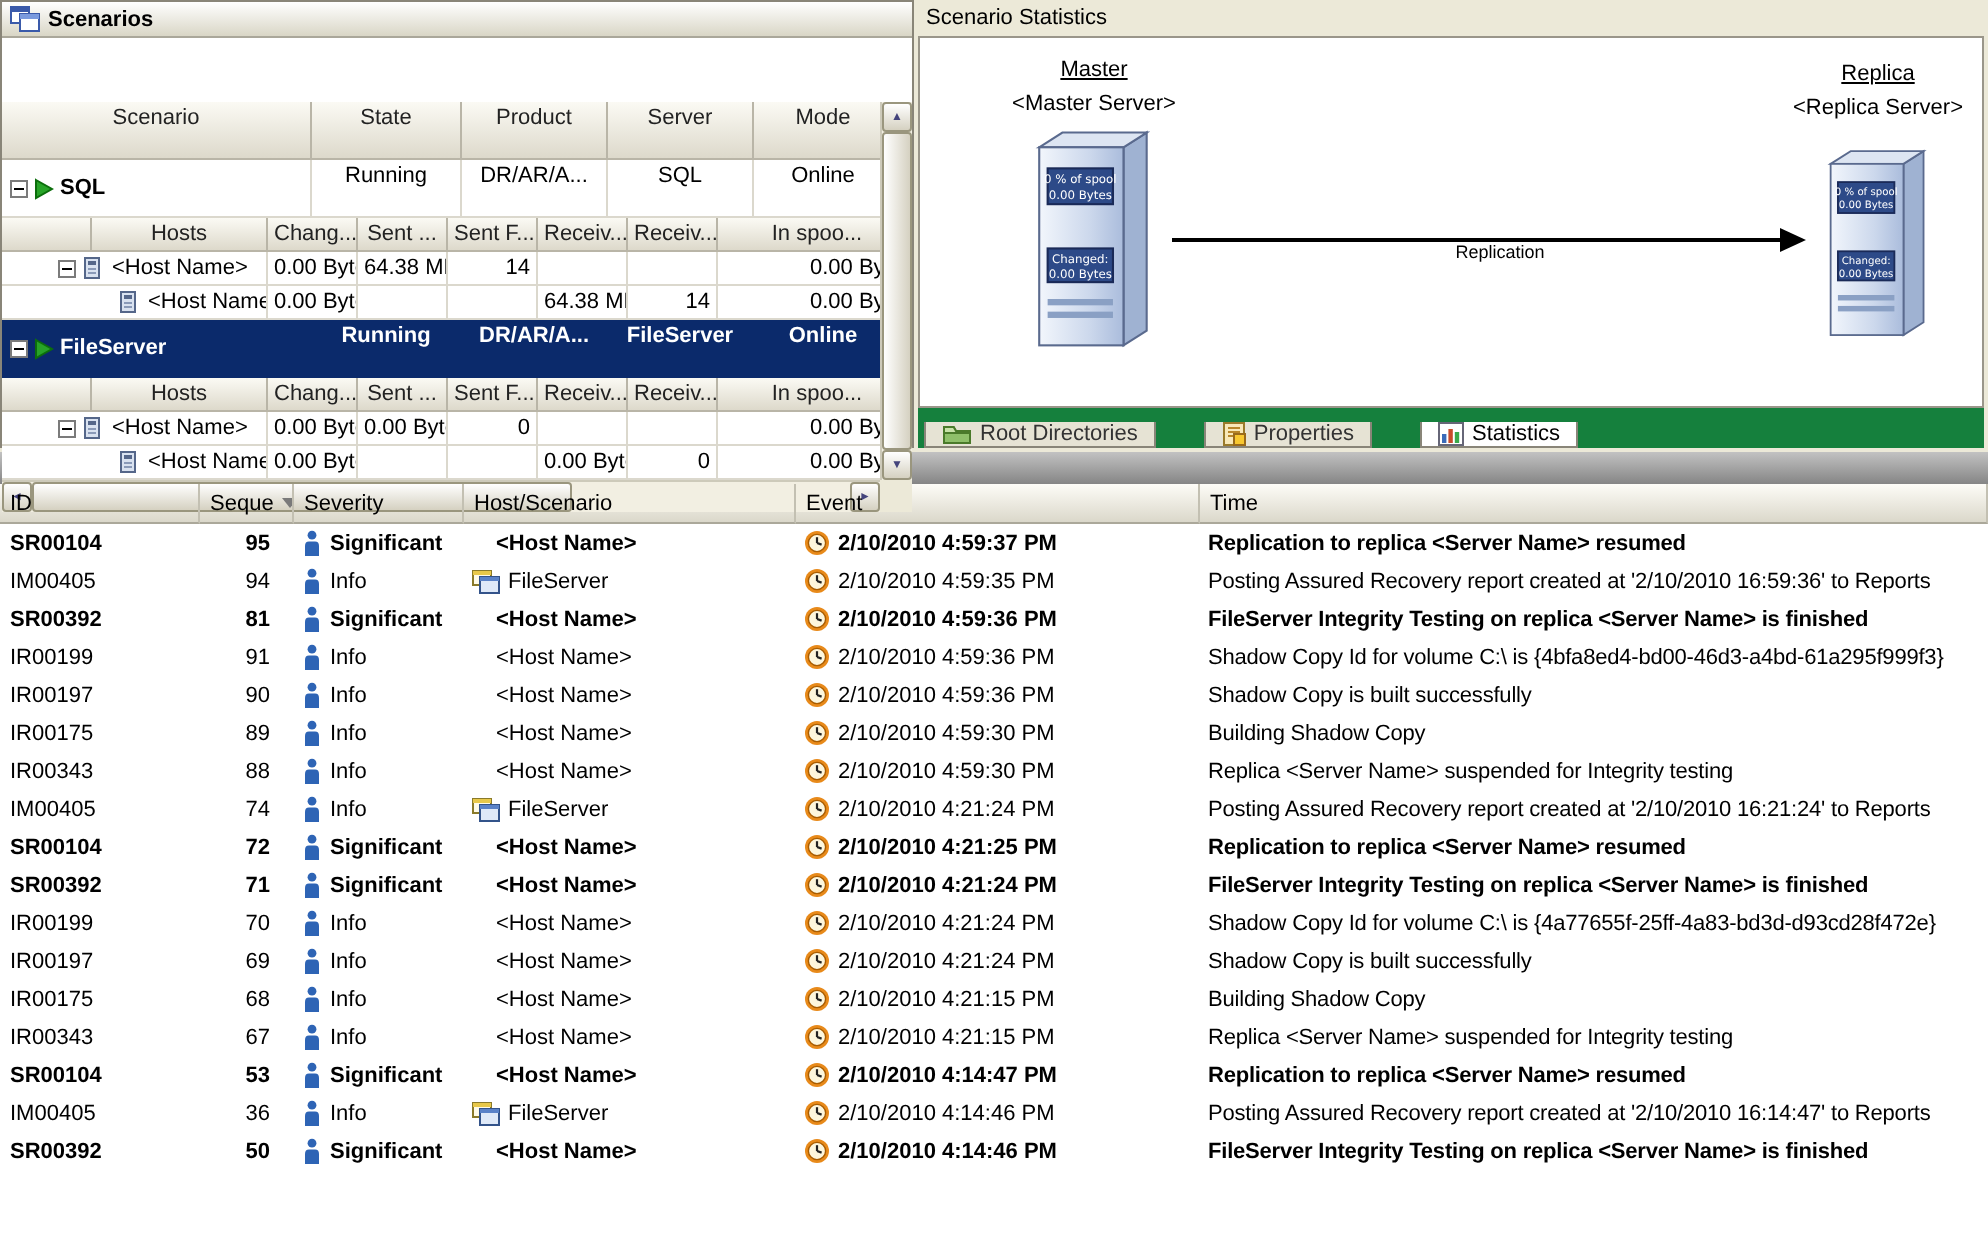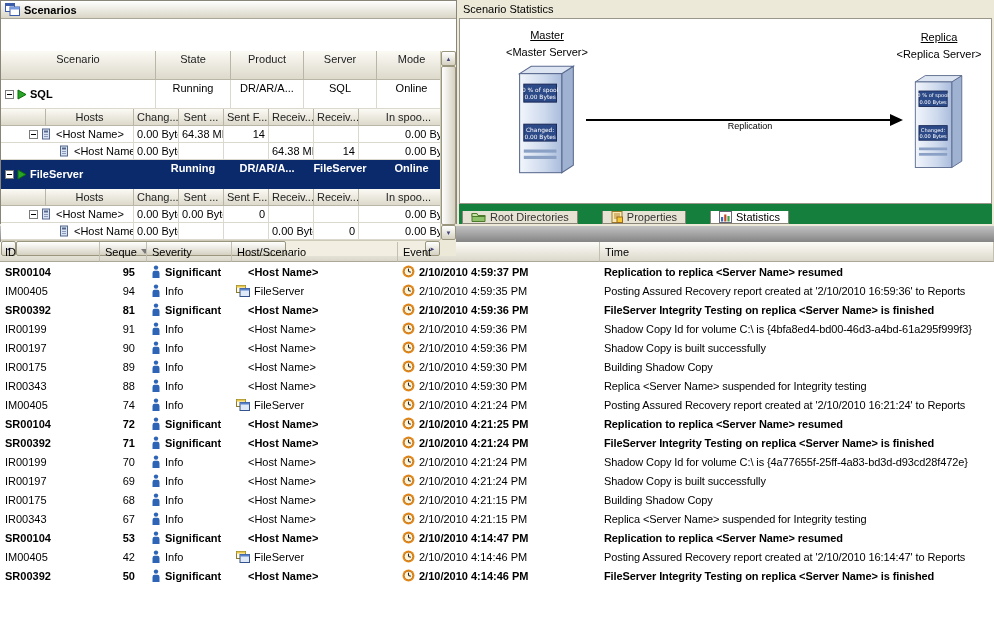--- a/index.html
+++ b/index.html
@@ -849,21 +849,21 @@
               <line x1="6.5" y1="6.5" x2="6.5" y2="3.6" stroke="#222" stroke-width="1.1"></line>
               <line x1="6.5" y1="6.5" x2="8.8" y2="7.3" stroke="#222" stroke-width="1.1"></line>
             </svg>
           </span>
           <span>2/10/2010 4:14:47 PM</span>
         </div>
         <div class="ecell eevent">Replication to replica &lt;Server Name&gt; resumed</div>
       </div>
       <div class="ev-row">
         <div class="ecell eid">IM00405</div>
-        <div class="ecell eseq">42</div>
+        <div class="ecell eseq">36</div>
         <div class="ecell esev">
           <span class="icn">
             <svg width="10" height="13" viewBox="0 0 10 13">
               <circle cx="5" cy="2.6" r="2.2" fill="#2e64b5"></circle>
               <path d="M1.5 13 L1.5 8 Q1.5 5.8 3.5 5.8 L6.5 5.8 Q8.5 5.8 8.5 8 L8.5 13 Z" fill="#2e64b5"></path>
             </svg>
           </span>
           <span>Info</span>
         </div>
         <div class="ecell ehost">

